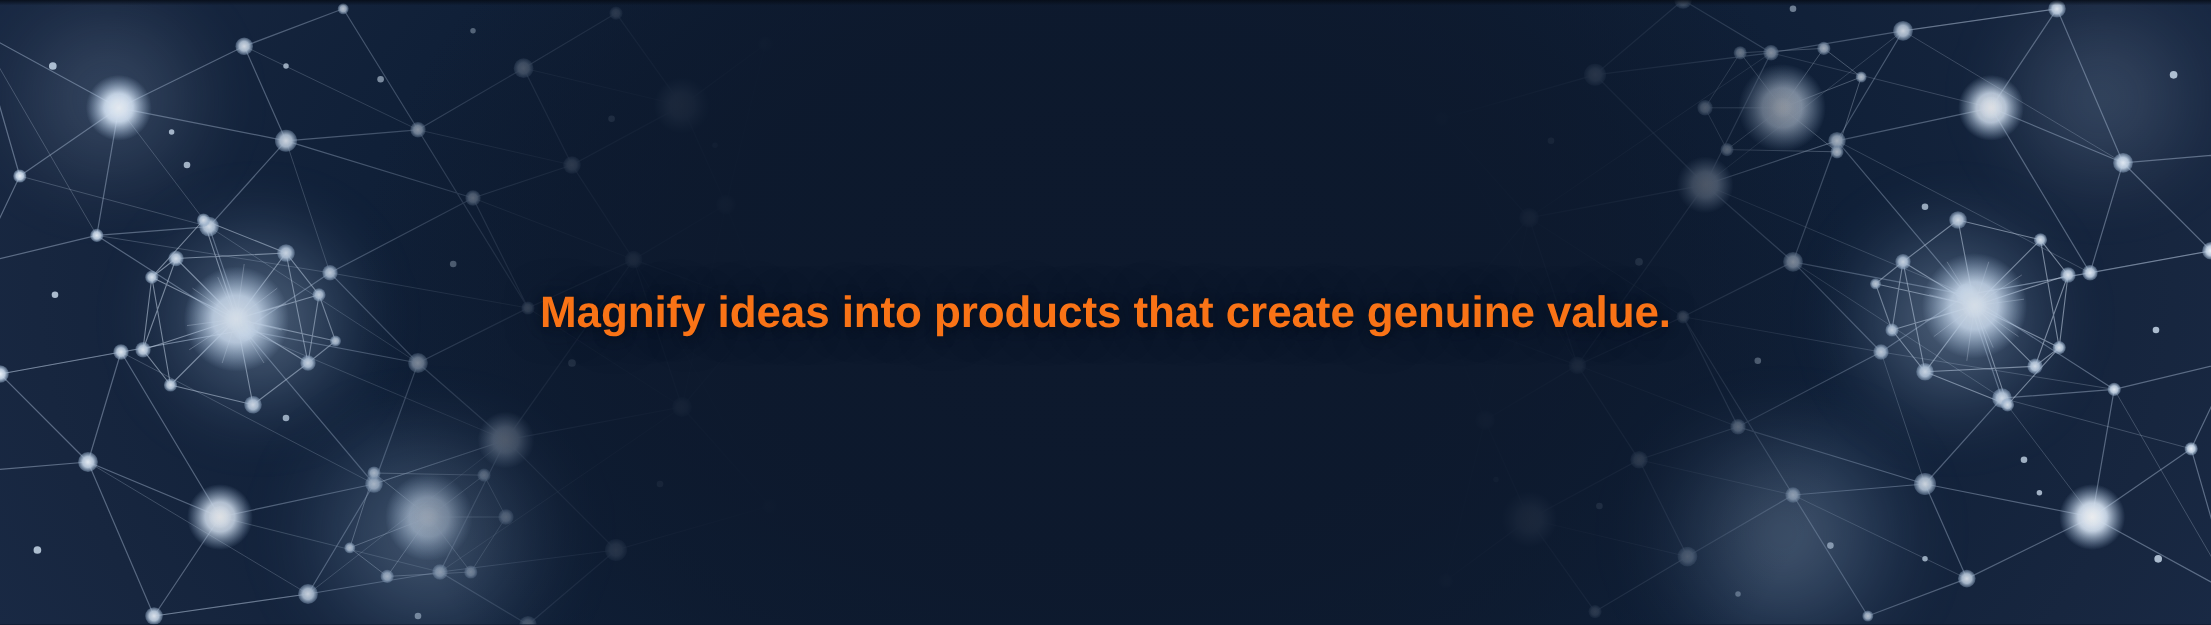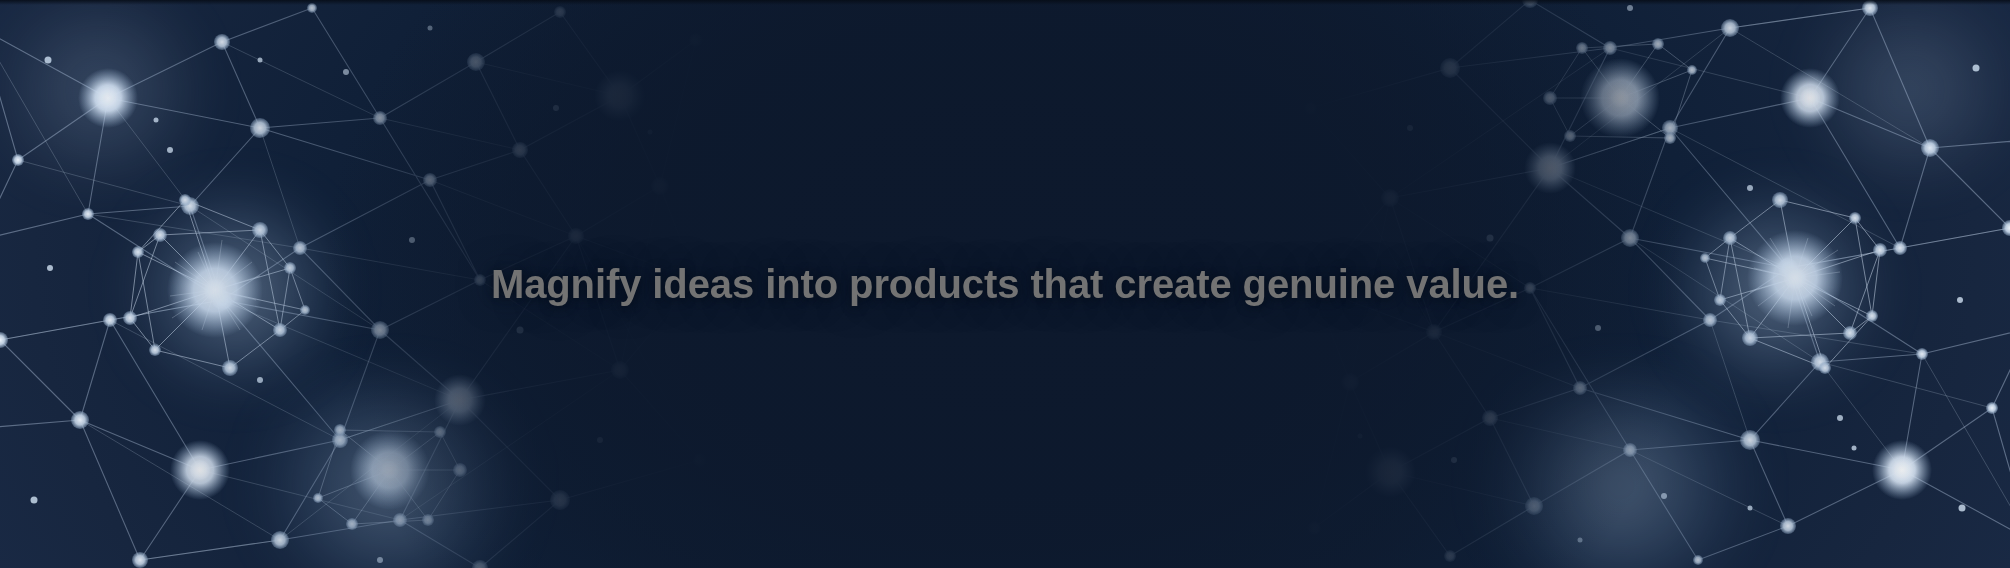--- a/index.html
+++ b/index.html
@@ -107,21 +107,21 @@
     justify-content: center;
   }
   .headline {
     margin: 0;
     padding: 0 40px;
     font-family: "Liberation Sans", sans-serif;
     font-weight: 700;
     font-size: 40px;
     line-height: 1.2;
     letter-spacing: -0.1px;
-    color: #737373;
+    color: #f97316;
     text-align: center;
     white-space: nowrap;
     text-shadow: 0 1px 10px rgba(5,12,24,0.85), 0 0 32px rgba(10,22,40,0.7);
   }
 </style>
 </head>
 <body>
 
 <div class="hero-banner">
 

